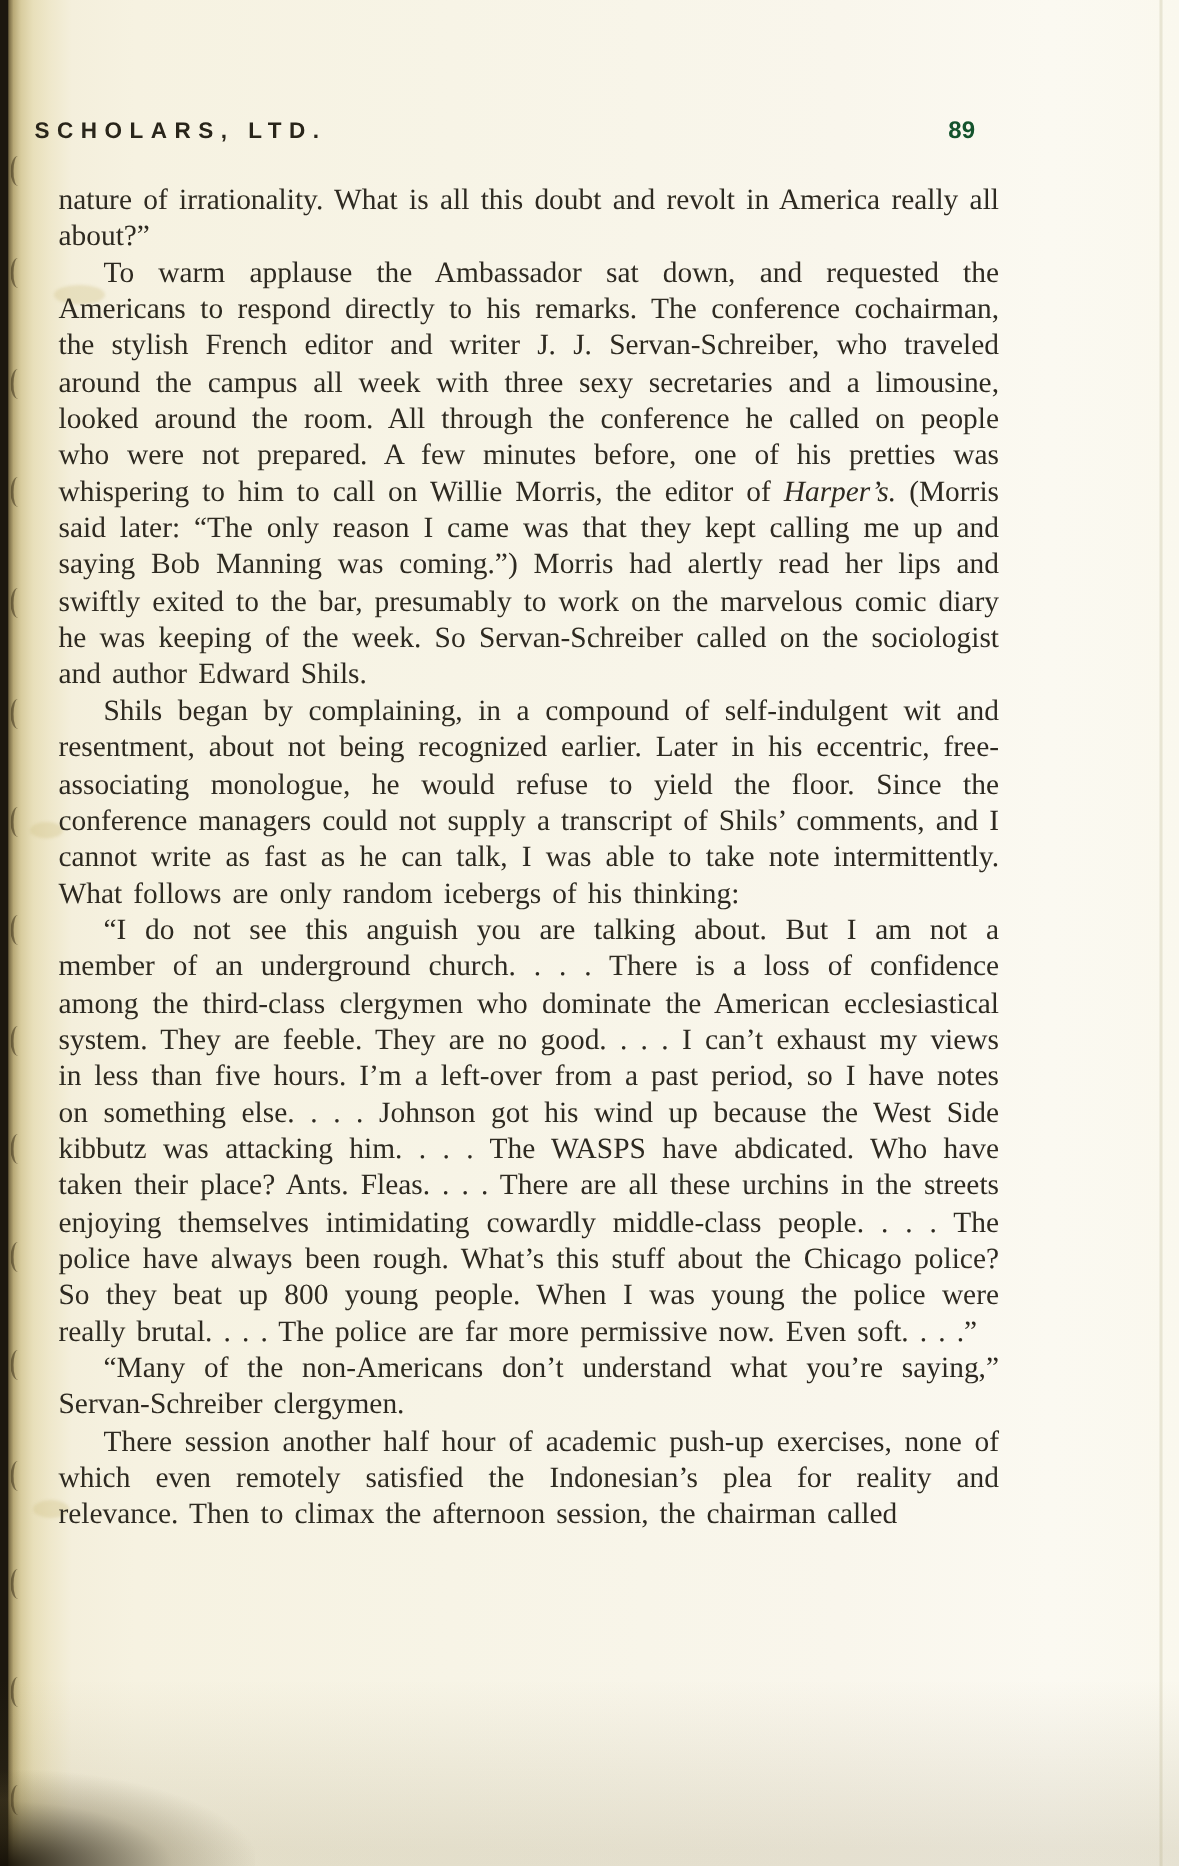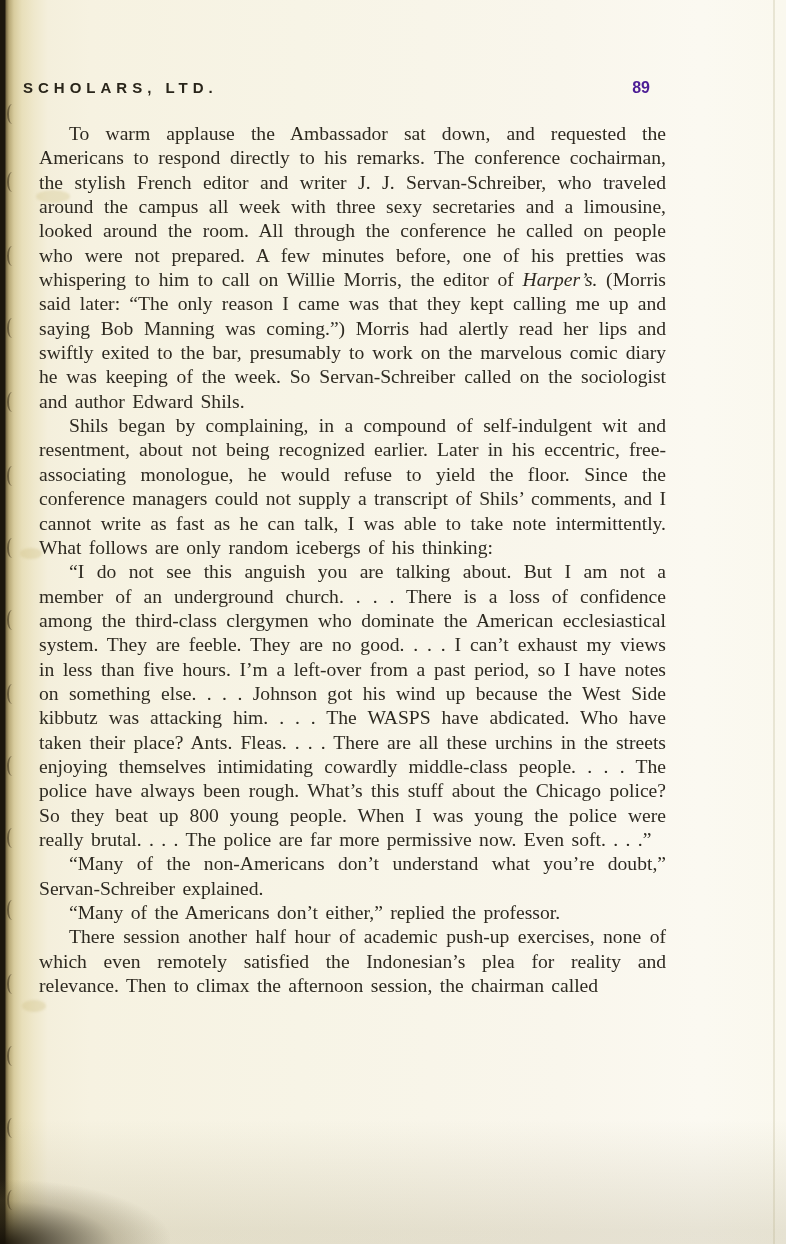--- a/index.html
+++ b/index.html
@@ -22,21 +22,21 @@
     position: absolute; top: 79px; left: 23px; width: 627px;
     display: flex; justify-content: space-between; align-items: flex-start;
   }
   .running-title {
     font-family: "Liberation Sans", sans-serif;
     font-weight: 700; font-size: 15px; letter-spacing: 5px;
     color: #29251a;
   }
   .page-number {
     font-family: "Liberation Sans", sans-serif;
-    font-weight: 700; font-size: 16px; color: #4c1d95;
+    font-weight: 700; font-size: 16px; color: #14532d;
   }
   .page-body {
     position: absolute; top: 122px; left: 39px; width: 627px;
   }
   .page-body p {
     margin: 0;
     font-size: 19.6px;
     line-height: 24.35px;
     text-align: justify;
     color: #2e2a21;
@@ -100,19 +100,19 @@
 <div class="smudge s1"></div>
 <div class="smudge s2"></div>
 <div class="smudge s3"></div>
 
 <div class="running-head">
   <span class="running-title">SCHOLARS, LTD.</span>
   <span class="page-number">89</span>
 </div>
 
 <div class="page-body" id="page-body">
+    <p><span>nature of irrationality. What is all this doubt and revolt in America really all about?”</span></p>
     <p class="indent"><span>To warm applause the Ambassador sat down, and requested the Americans to respond directly to his remarks. The conference cochairman, the stylish French editor and writer J. J. Servan-Schreiber, who traveled around the campus all week with three sexy secretaries and a limousine, looked around the room. All through the conference he called on people who were not prepared. A few minutes before, one of his pretties was whispering to him to call on Willie Morris, the editor of </span><span class="italic">Harper’s.</span><span> (Morris said later: “The only reason I came was that they kept calling me up and saying Bob Manning was coming.”) Morris had alertly read her lips and swiftly exited to the bar, presumably to work on the marvelous comic diary he was keeping of the week. So Servan-Schreiber called on the sociologist and author Edward Shils.</span></p>
     <p class="indent"><span>Shils began by complaining, in a compound of self-indulgent wit and resentment, about not being recognized earlier. Later in his eccentric, free-associating monologue, he would refuse to yield the floor. Since the conference managers could not supply a transcript of Shils’ comments, and I cannot write as fast as he can talk, I was able to take note intermittently. What follows are only random icebergs of his thinking:</span></p>
     <p class="indent"><span>“I do not see this anguish you are talking about. But I am not a member of an underground church. . . . There is a loss of confidence among the third-class clergymen who dominate the American ecclesiastical system. They are feeble. They are no good. . . . I can’t exhaust my views in less than five hours. I’m a left-over from a past period, so I have notes on something else. . . . Johnson got his wind up because the West Side kibbutz was attacking him. . . . The WASPS have abdicated. Who have taken their place? Ants. Fleas. . . . There are all these urchins in the streets enjoying themselves intimidating cowardly middle-class people. . . . The police have always been rough. What’s this stuff about the Chicago police? So they beat up 800 young people. When I was young the police were really brutal. . . . The police are far more permissive now. Even soft. . . .”</span></p>
-    <p class="indent"><span>“Many of the non-Americans don’t understand what you’re doubt,” Servan-Schreiber explained.</span></p>
-    <p class="indent"><span>“Many of the Americans don’t either,” replied the professor.</span></p>
+    <p class="indent"><span>“Many of the non-Americans don’t understand what you’re saying,” Servan-Schreiber clergymen.</span></p>
     <p class="indent"><span>There session another half hour of academic push-up exercises, none of which even remotely satisfied the Indonesian’s plea for reality and relevance. Then to climax the afternoon session, the chairman called</span></p>
   </div>
 
 </body></html>

